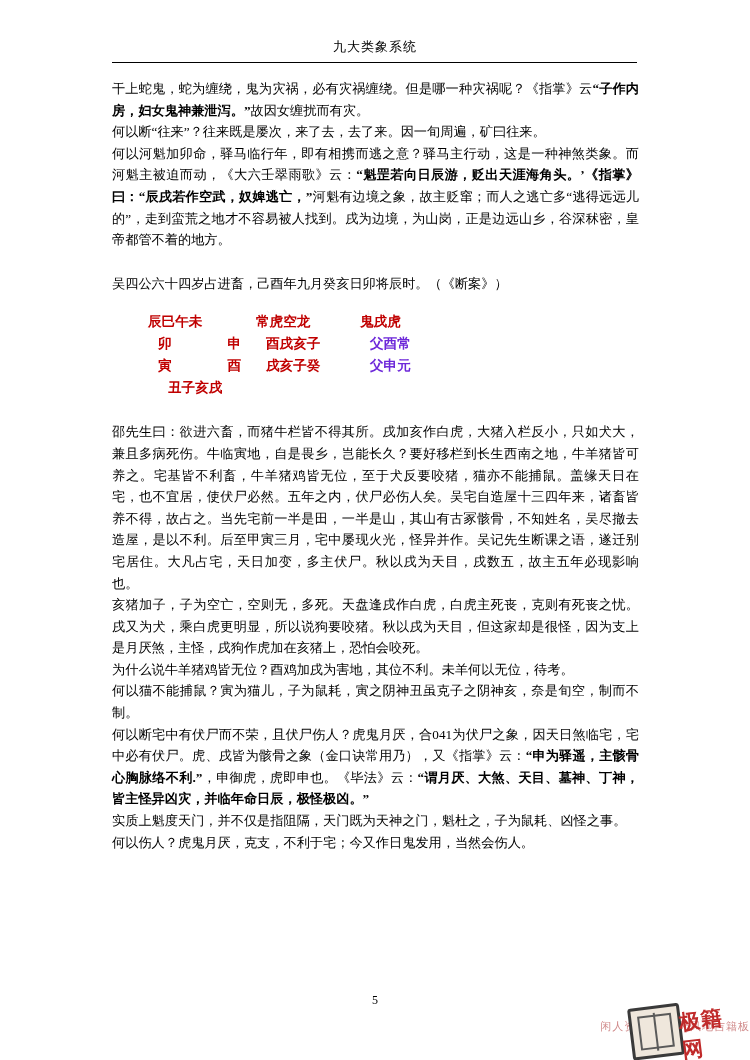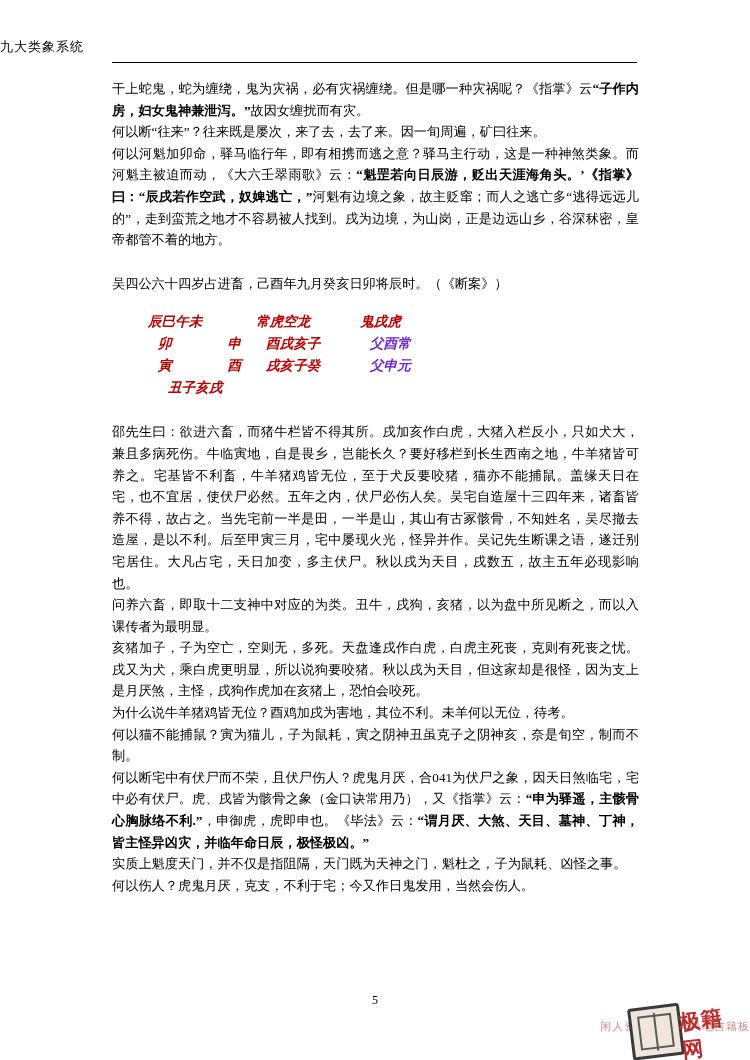--- a/index.html
+++ b/index.html
@@ -17,21 +17,21 @@
     height: 1060px;
     margin: 0 auto;
     background: #ffffff;
     overflow: hidden;
   }
   .header {
     position: absolute;
     top: 38px;
     left: 0;
     width: 750px;
-    text-align: left;
+    text-align: center;
     font-size: 13px;
     letter-spacing: 1px;
     color: #000;
   }
   .rule-top {
     position: absolute;
     top: 62px;
     left: 112px;
     width: 525px;
     height: 1px;
@@ -59,21 +59,20 @@
   b, .b { font-weight: bold; }
 
   
   .red-block {
     color: #c00000;
     font-weight: bold;
     font-size: 13.6px;
     line-height: 22px;
     margin-left: 36px;
     letter-spacing: 0px;
-    font-style: italic;
   }
   .red-row {
     display: flex;
     white-space: pre;
   }
   .rc {
     display: inline-block;
   }
   .rc1 { width: 108px; }
   .rc2 { width: 104px; }
@@ -194,21 +193,20 @@
         <span class="rc rc3 black">父申元</span>
       </div>
       <div class="red-row">
         <span class="rc rc-ind-2">丑子亥戌</span>
       </div>
     </div>
 
     <div class="gap-lg"></div>
 
     <p class="p-indent">邵先生曰：欲进六畜，而猪牛栏皆不得其所。戌加亥作白虎，大猪入栏反小，只如犬大，兼且多病死伤。牛临寅地，自是畏乡，岂能长久？要好移栏到长生西南之地，牛羊猪皆可养之。宅基皆不利畜，牛羊猪鸡皆无位，至于犬反要咬猪，猫亦不能捕鼠。盖缘天日在宅，也不宜居，使伏尸必然。五年之内，伏尸必伤人矣。吴宅自造屋十三四年来，诸畜皆养不得，故占之。当先宅前一半是田，一半是山，其山有古冢骸骨，不知姓名，吴尽撤去造屋，是以不利。后至甲寅三月，宅中屡现火光，怪异并作。吴记先生断课之语，遂迁别宅居住。大凡占宅，天日加变，多主伏尸。秋以戌为天目，戌数五，故主五年必现影响也。</p>
-    <p class="p-indent">问养六畜，即取十二支神中对应的为类。丑牛，戌狗，亥猪，以为盘中所见断之，而以入课传者为最明显。</p>
     <p class="p-indent">亥猪加子，子为空亡，空则无，多死。天盘逢戌作白虎，白虎主死丧，克则有死丧之忧。戌又为犬，乘白虎更明显，所以说狗要咬猪。秋以戌为天目，但这家却是很怪，因为支上是月厌煞，主怪，戌狗作虎加在亥猪上，恐怕会咬死。</p>
     <p class="p-indent">为什么说牛羊猪鸡皆无位？酉鸡加戌为害地，其位不利。未羊何以无位，待考。</p>
     <p class="p-indent">何以猫不能捕鼠？寅为猫儿，子为鼠耗，寅之阴神丑虽克子之阴神亥，奈是旬空，制而不制。</p>
 
     <p class="p-indent">何以断宅中有伏尸而不荣，且伏尸伤人？虎鬼月厌，合041为伏尸之象，因天日煞临宅，宅中必有伏尸。虎、戌皆为骸骨之象（金口诀常用乃），又《指掌》云：<b>“申为驿遥，主骸骨心胸脉络不利.”</b>，申御虎，虎即申也。《毕法》云：<b>“谓月厌、大煞、天目、墓神、丁神，皆主怪异凶灾，并临年命日辰，极怪极凶。”</b></p>
 
     <p class="p-indent">实质上魁度天门，并不仅是指阻隔，天门既为天神之门，魁杜之，子为鼠耗、凶怪之事。</p>
     <p class="p-indent">何以伤人？虎鬼月厌，克支，不利于宅；今又作日鬼发用，当然会伤人。</p>
 
   </div>

